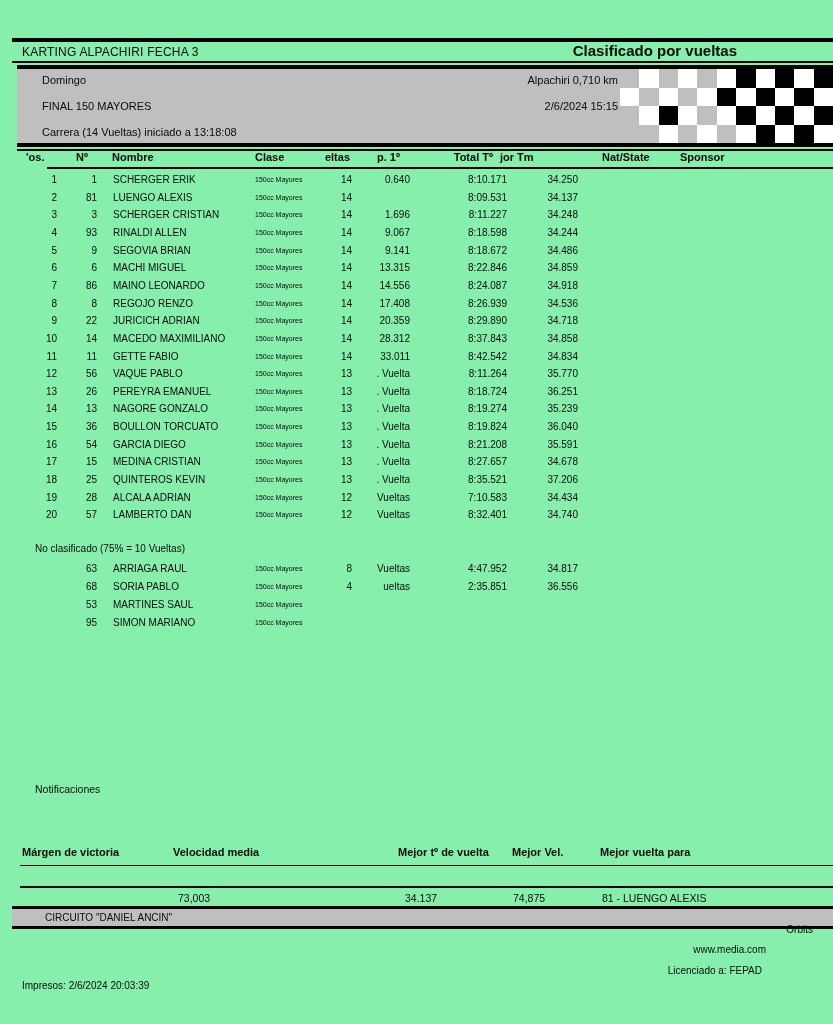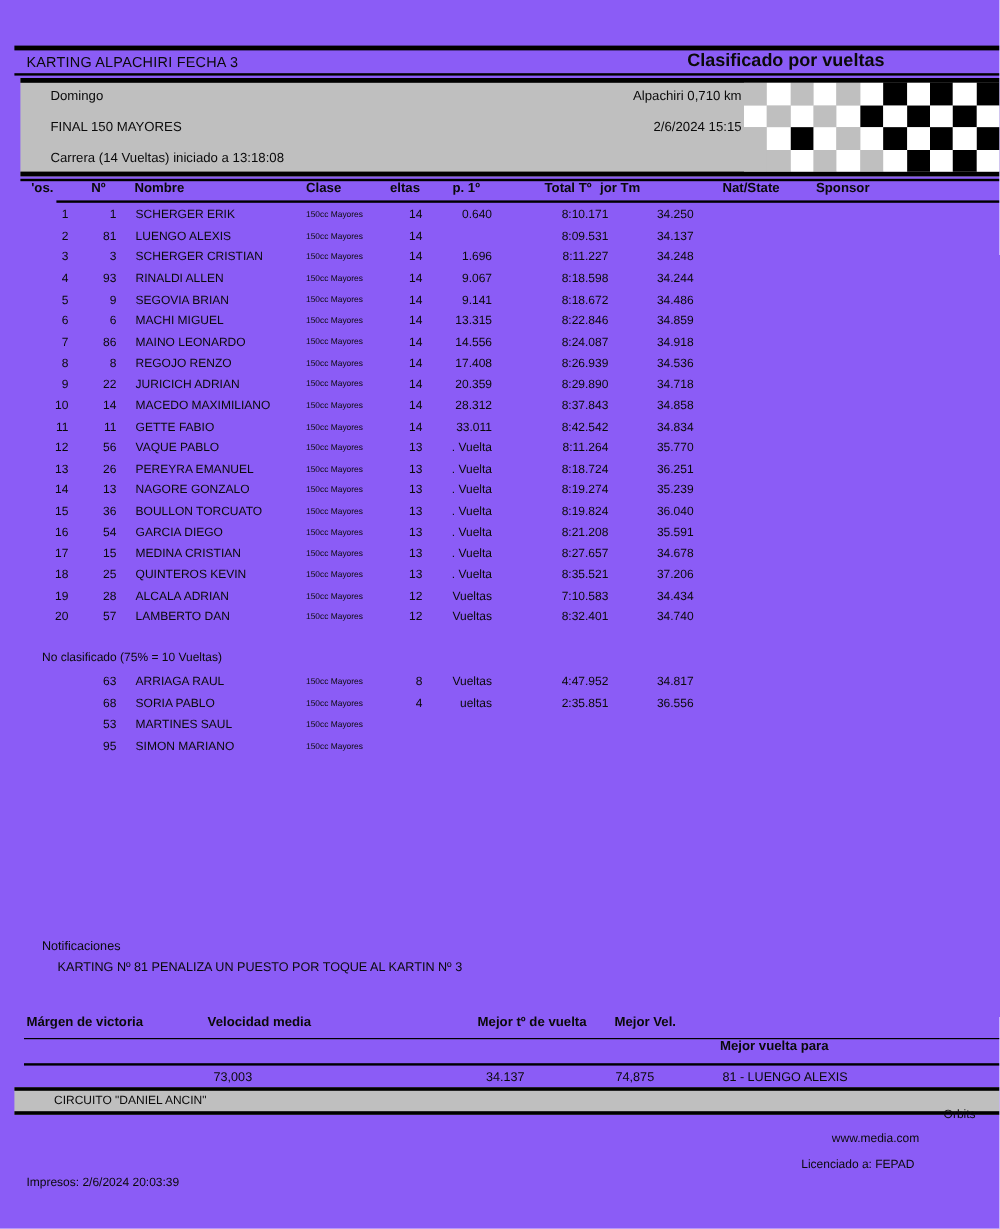--- a/index.html
+++ b/index.html
@@ -1,16 +1,16 @@
 <!DOCTYPE html>
 <html><head>
 <meta charset="utf-8">
 <style>
   html,body{margin:0;padding:0;background:#fff;}
-  .page{position:relative;width:833px;height:1024px;background:#8b5cf6;overflow:hidden;
+  .page{position:relative;width:833px;height:1024px;background:#86efac;overflow:hidden;
         font-family:"Liberation Sans",sans-serif;color:#0a0a0a;}
   .abs{position:absolute;}
   .hline{position:absolute;background:#000;}
 
   
   .topbar{left:12px;top:38px;width:821px;height:4px;}
   .title-left{left:22px;top:45px;font-size:12px;letter-spacing:0.2px;}
   .title-right{right:96px;top:42px;font-size:15px;font-weight:bold;}
   .title-underline{left:12px;top:61px;width:821px;height:2px;}
 
@@ -60,21 +60,21 @@
 
   
   .sline-top{left:20px;top:865px;width:813px;height:1px;}
   .sline-mid{left:20px;top:886px;width:813px;height:2px;}
   .sh{position:absolute;top:846px;font-size:11px;font-weight:bold;white-space:nowrap;}
   .sv{position:absolute;top:892px;font-size:10.5px;white-space:nowrap;}
   .s-margen{left:22px;}
   .s-velocidad{left:173px;}
   .s-mejor-t{left:398px;}
   .s-mejor-vel{left:512px;}
-  .s-mejor-para{left:600px;margin-top:20px;}
+  .s-mejor-para{left:600px;}
   .v-velocidad{left:178px;}
   .v-mejor-t{left:405px;}
   .v-mejor-vel{left:513px;}
   .v-mejor-para{left:602px;}
 
   
   .fbar{left:12px;top:906px;width:821px;height:23px;background:#bfbfbf;
         border-top:3px solid #000;border-bottom:3px solid #000;box-sizing:border-box;}
   .fbar .txt{position:absolute;font-size:10px;line-height:17px;white-space:nowrap;}
   .f-circuit{left:33px;top:0;}
@@ -402,21 +402,20 @@
         <span class="c-name">SIMON MARIANO</span>
         <span class="c-class">150cc Mayores</span>
         <span class="c-laps"></span>
         <span class="c-diff"></span>
         <span class="c-total"></span>
         <span class="c-best"></span>
       </div>
     </div>
 
   <div class="abs notif-title">Notificaciones</div>
-  <div class="abs notif-item">KARTING Nº 81 PENALIZA UN PUESTO POR TOQUE AL KARTIN Nº 3</div>
 
   <div class="abs hline sline-top"></div>
   <div class="sh s-margen">Márgen de victoria</div>
   <div class="sh s-velocidad">Velocidad media</div>
   <div class="sh s-mejor-t">Mejor tº de vuelta</div>
   <div class="sh s-mejor-vel">Mejor Vel.</div>
   <div class="sh s-mejor-para">Mejor vuelta para</div>
   <div class="abs hline sline-mid"></div>
   <div class="sv v-velocidad">73,003</div>
   <div class="sv v-mejor-t">34.137</div>

